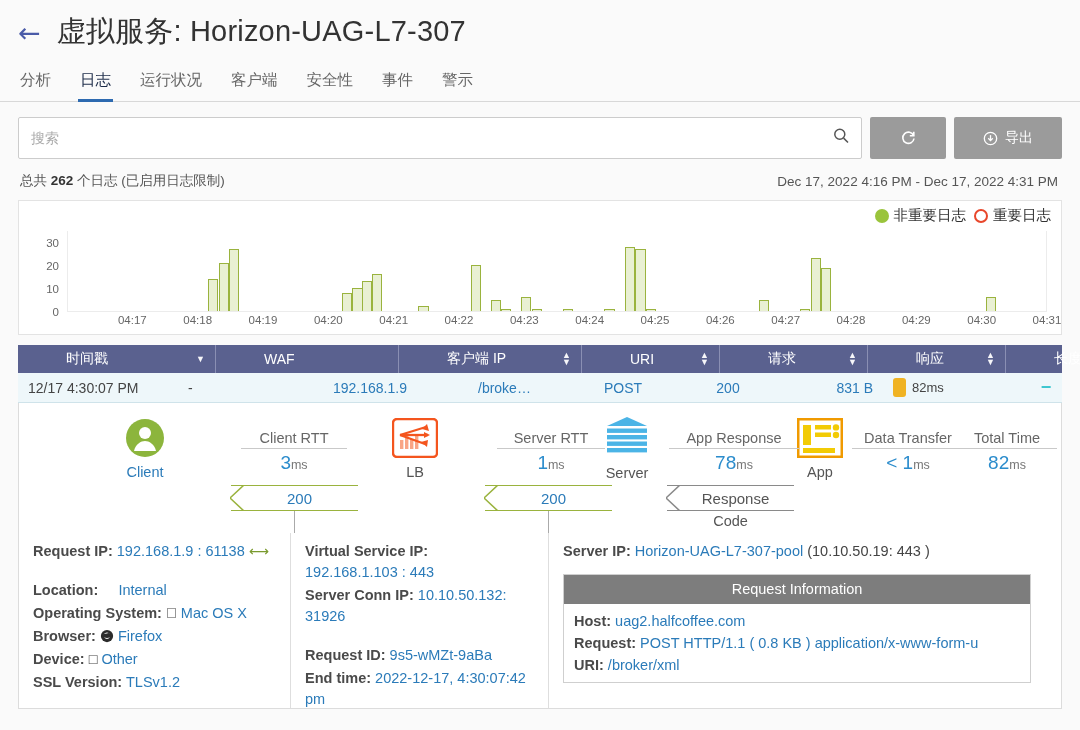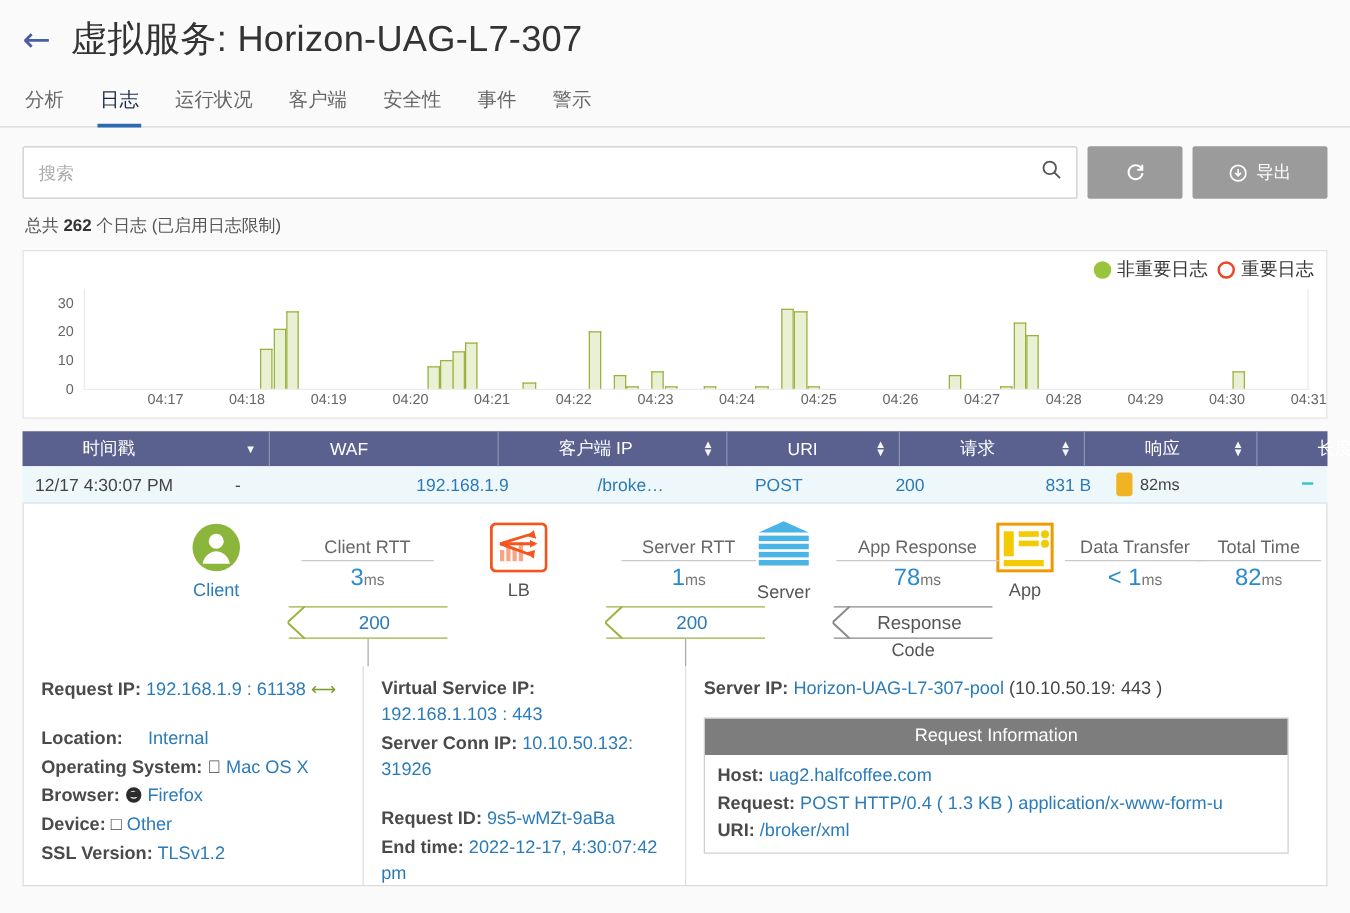--- a/index.html
+++ b/index.html
@@ -223,20 +223,21 @@
       <span>导出</span>
     </button>
   </div>
 
   <div class="countline">
     <div class="total">
       <span>总共</span>
       <b>262</b>
       <span>个日志 (已启用日志限制)</span>
     </div>
+    <div class="range">Dec 17, 2022 4:16 PM - Dec 17, 2022 4:31 PM</div>
   </div>
 
   <div class="chart-card">
     <div class="legend">
       <span class="itm">
         <span class="dot filled"></span>
         <span>非重要日志</span>
       </span>
       <span class="itm">
         <span class="dot hollow"></span>
@@ -349,21 +350,21 @@
         </div>
         <div class="td " style="width: 42px; flex: 0 0 auto;"></div>
         <div class="td  td-minus" style="width: 32px; flex: 0 0 auto;">−</div>
       </div>
   </div>
 
   <div class="detail">
 
     <div class="flow">
 
-      <div class="node" style="left:134px; top:15px;">
+      <div class="node" style="left:106px; top:15px;">
         <span>
           <svg width="40" height="40" viewBox="0 0 40 40">
             <circle cx="20" cy="20" r="19" fill="#8cb53c"></circle>
             <circle cx="20" cy="15" r="6" fill="#fff"></circle>
             <path d="M9 33c1.5-7 7-10 11-10s9.5 3 11 10z" fill="#fff"></path>
           </svg>
         </span>
         <div class="cap blue">Client</div>
       </div>
 
@@ -533,21 +534,21 @@
         </div>
         <div class="reqinfo">
           <div class="rhdr">Request Information</div>
           <div class="rbody">
             <div class="rline">
               <span class="k">Host</span><span class="k">:</span>
               <span class="v">uag2.halfcoffee.com</span>
             </div>
             <div class="rline">
               <span class="k">Request</span><span class="k">:</span>
-              <span class="v">POST HTTP/0.4 ( 1.3 KB ) application/x-www-form-u</span>
+              <span class="v">POST HTTP/1.1 ( 0.8 KB ) application/x-www-form-u</span>
             </div>
             <div class="rline">
               <span class="k">URI</span><span class="k">:</span>
               <span class="v">/broker/xml</span>
             </div>
           </div>
         </div>
       </div>
 
     </div>

